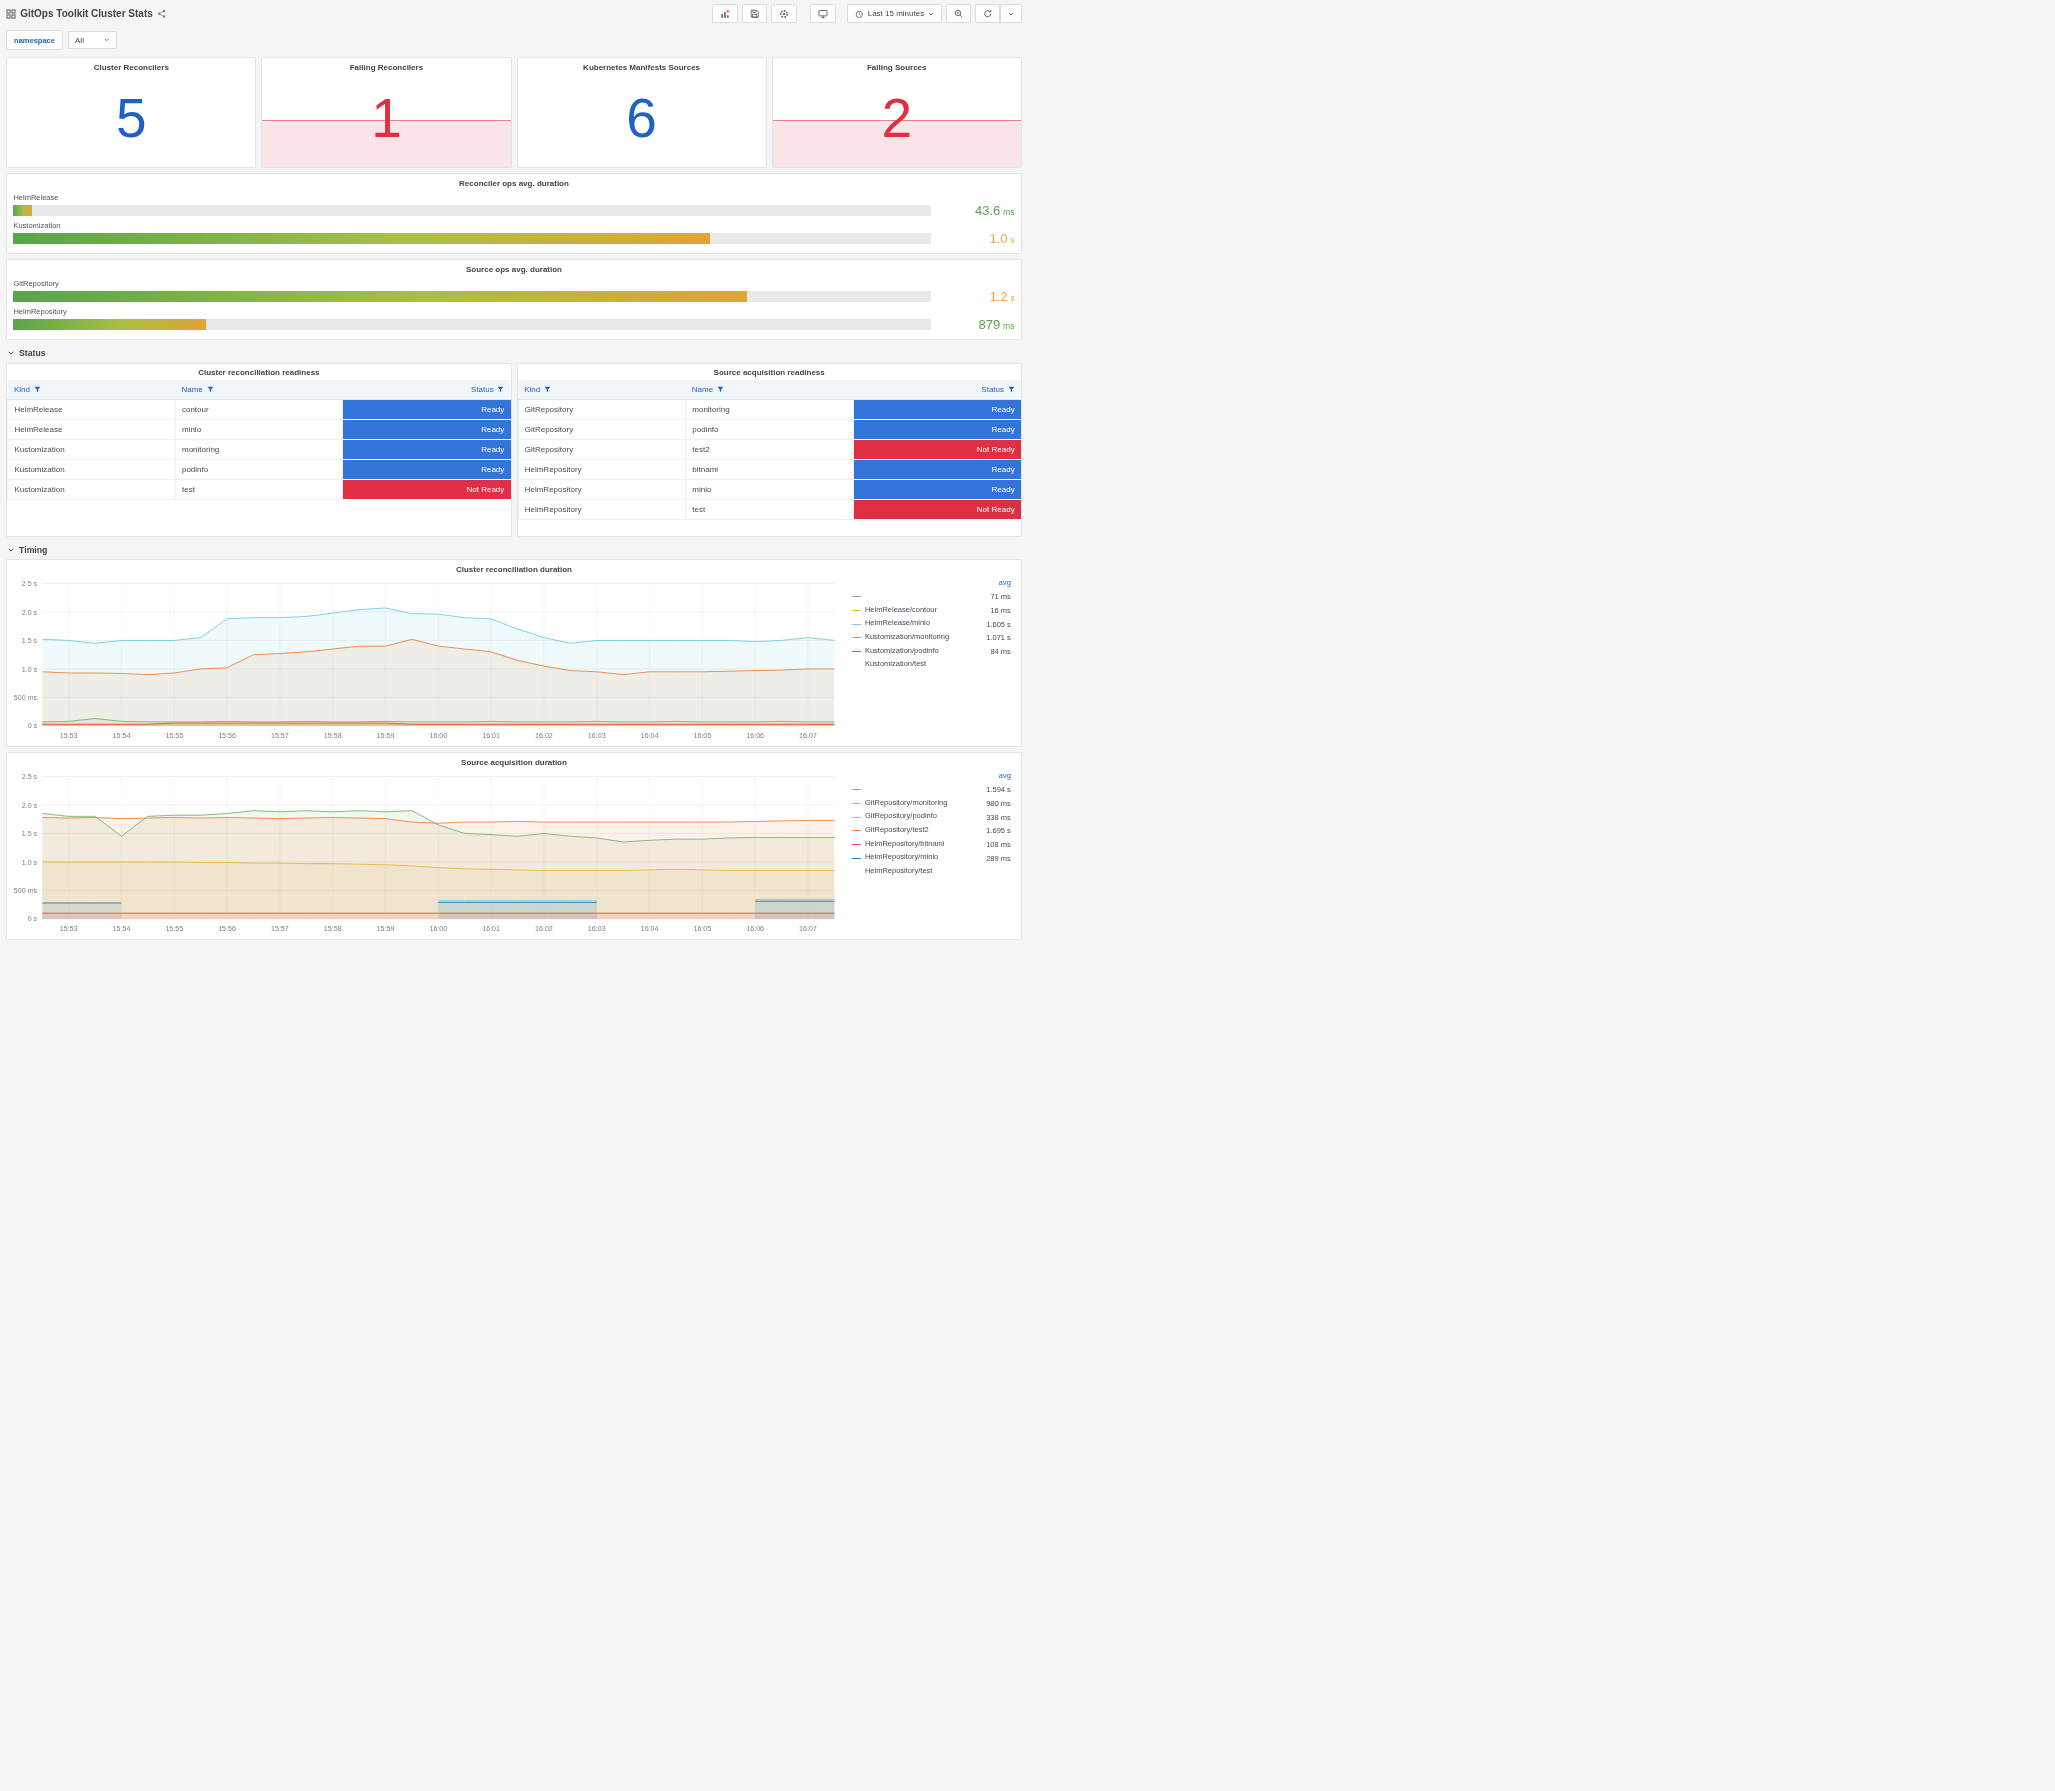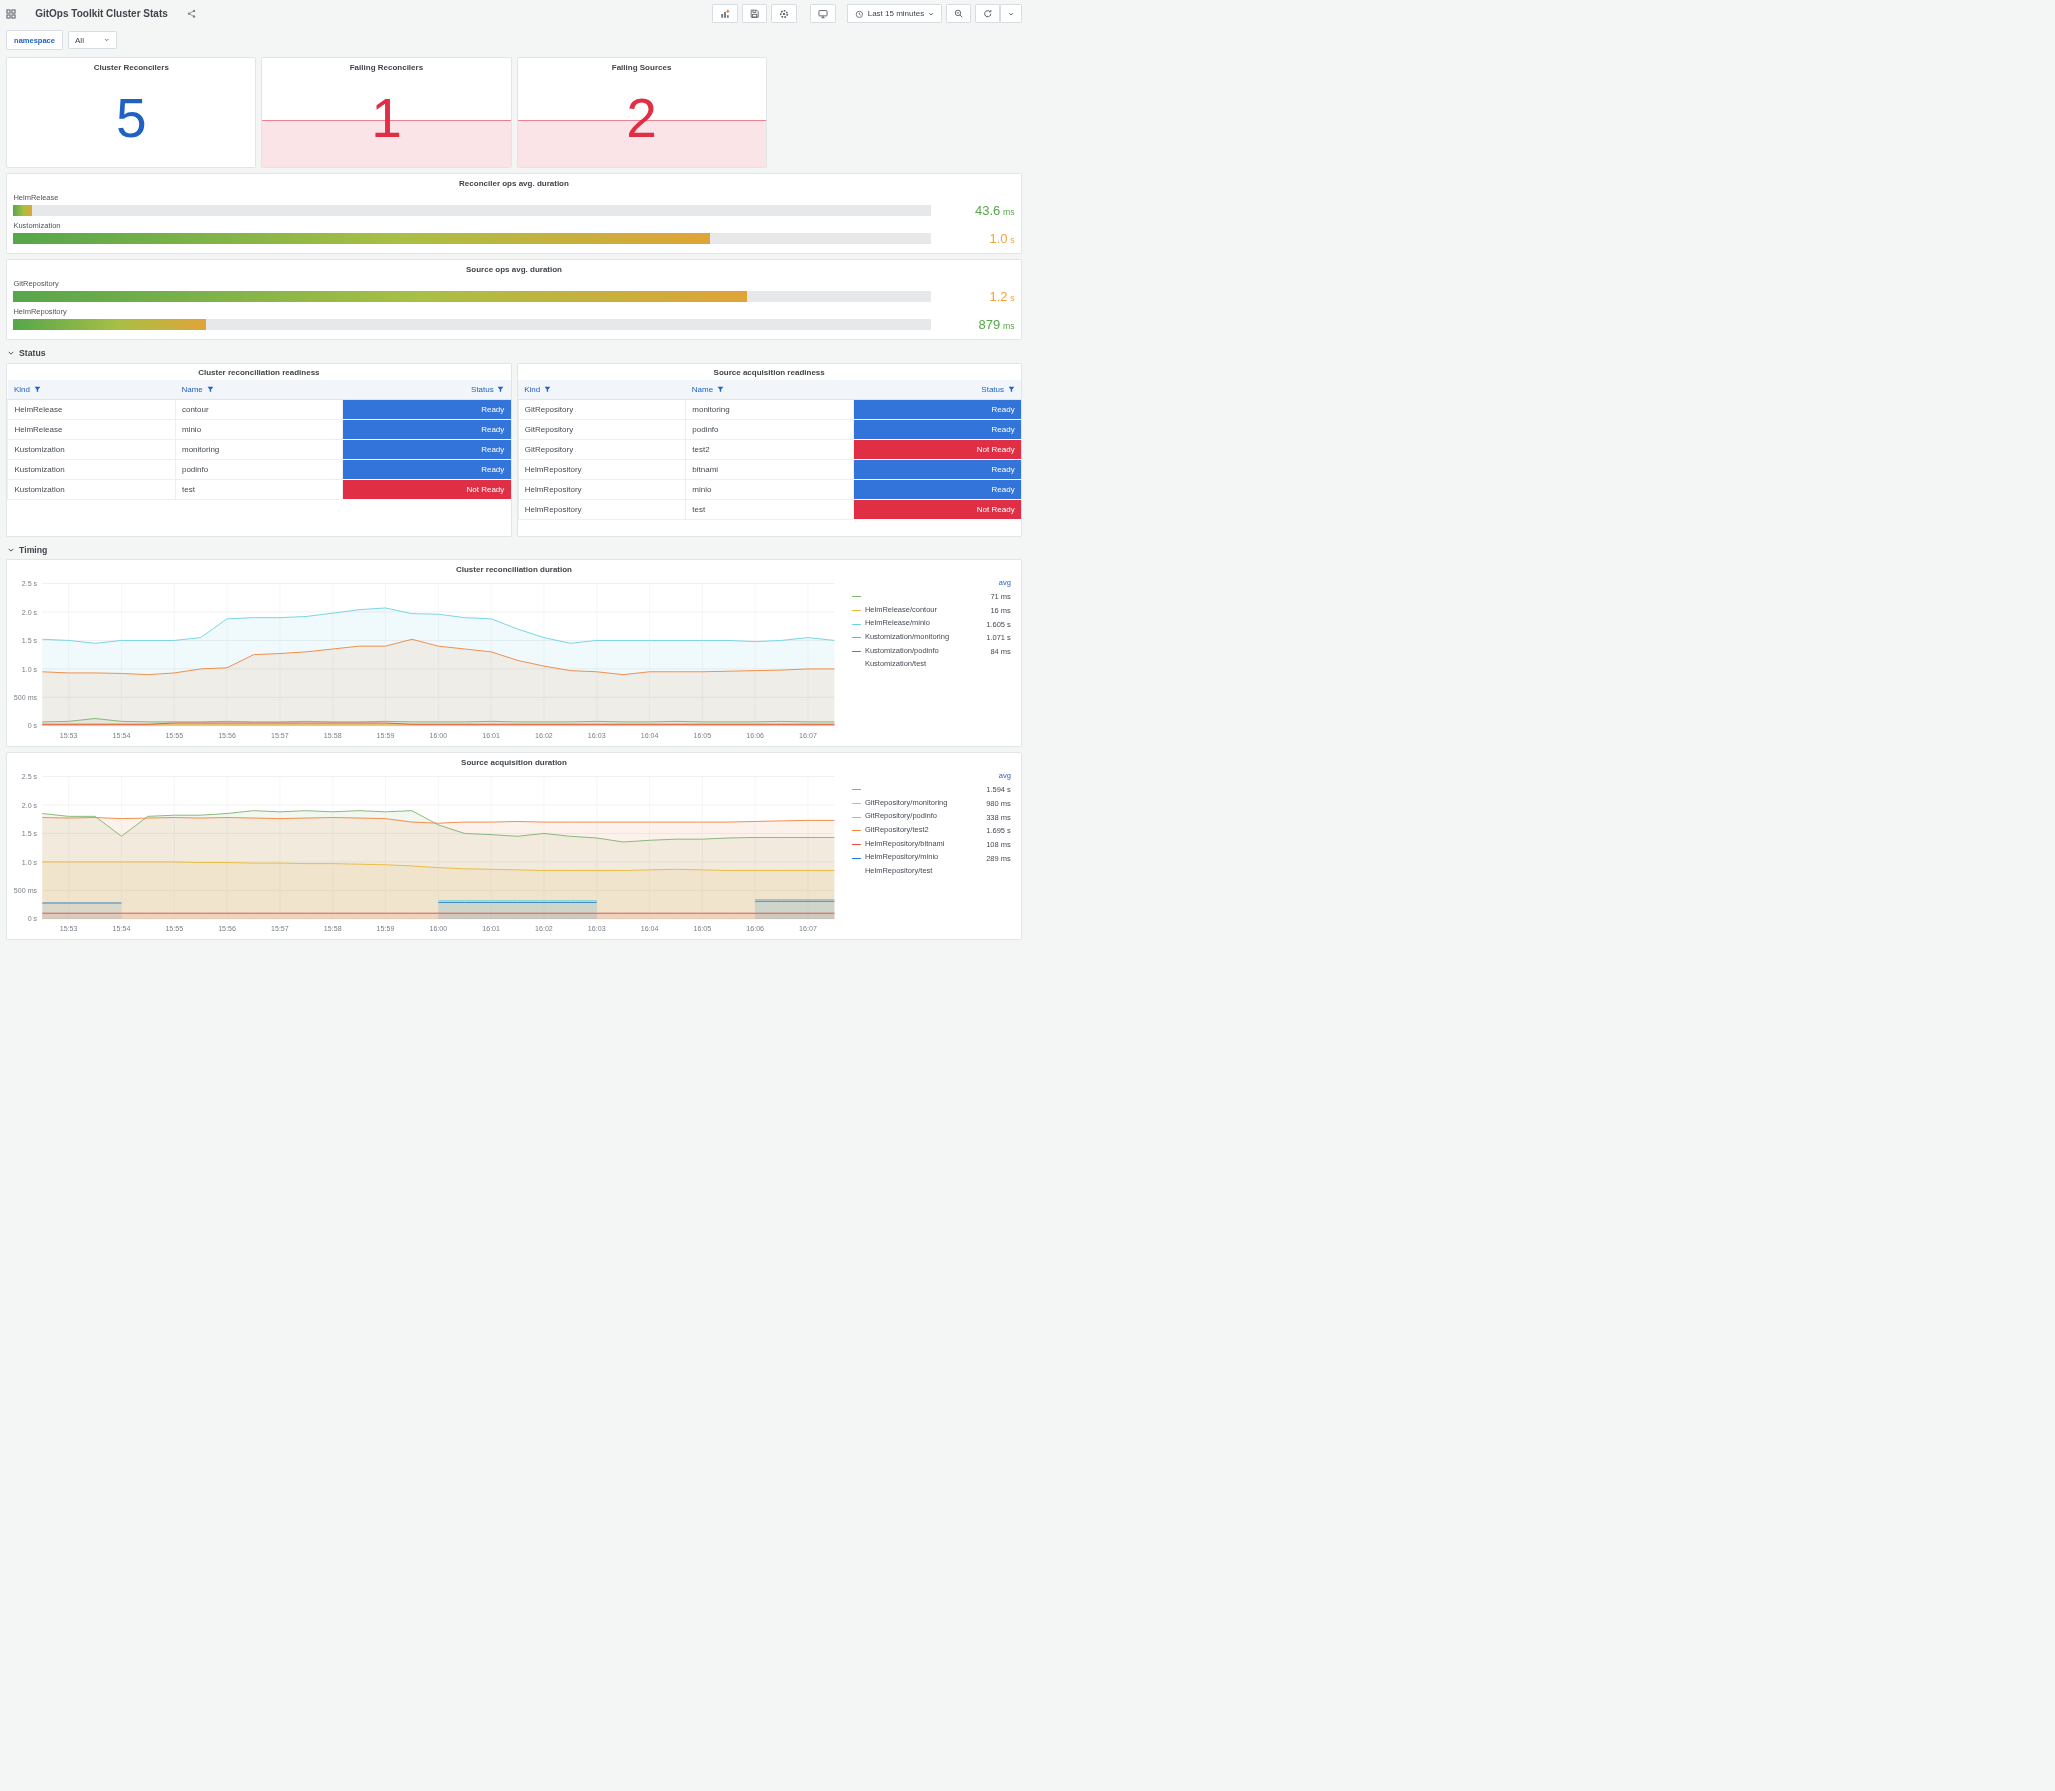--- a/index.html
+++ b/index.html
@@ -7,21 +7,21 @@
   body {
     width:1028px;
     background:#f4f5f5;
     font-family:"Liberation Sans", sans-serif;
     color:#464c54;
   }
   svg { display:block; }
 
   
   .navbar { display:flex; align-items:center; justify-content:space-between; padding:4.4px 6.2px 3.1px; }
-  .nav-left { display:flex; align-items:center; gap:19px; }
+  .nav-left { display:flex; align-items:center; gap:4px; }
   .dash-title { font-size:10px; font-weight:600; color:#41444b; }
   .nav-right { display:flex; align-items:center; gap:3.7px; }
   .icon-btn {
     display:inline-flex; align-items:center; justify-content:center; gap:3.7px;
     height:19px; min-width:20px; padding:0 7px;
     background:#fff; border:0.6px solid #d8dde3; border-radius:1.2px; cursor:pointer;
   }
   .time-btn { font-size:8px; color:#41444b; white-space:nowrap; }
   .btn-group { display:flex; }
   .btn-group .icon-btn { border-radius:0; }
@@ -201,20 +201,25 @@
   <div class="stats-row">
     <div class="panel stat-panel">
       <div class="panel-title">Cluster Reconcilers</div>
 
       <div class="stat-value" style="color: rgb(31, 98, 196);">5</div>
     </div>
     <div class="panel stat-panel">
       <div class="panel-title">Failing Reconcilers</div>
       <div class="stat-area" style="display: block;"></div>
       <div class="stat-value" style="color: rgb(224, 47, 68);">1</div>
+    </div>
+    <div class="panel stat-panel">
+      <div class="panel-title">Kubernetes Manifests Sources</div>
+
+      <div class="stat-value" style="color: rgb(31, 98, 196);">6</div>
     </div>
     <div class="panel stat-panel">
       <div class="panel-title">Failing Sources</div>
       <div class="stat-area" style="display: block;"></div>
       <div class="stat-value" style="color: rgb(224, 47, 68);">2</div>
     </div>
   </div>
 
   <div class="gauges-row">
     <div class="panel gauge-panel">

